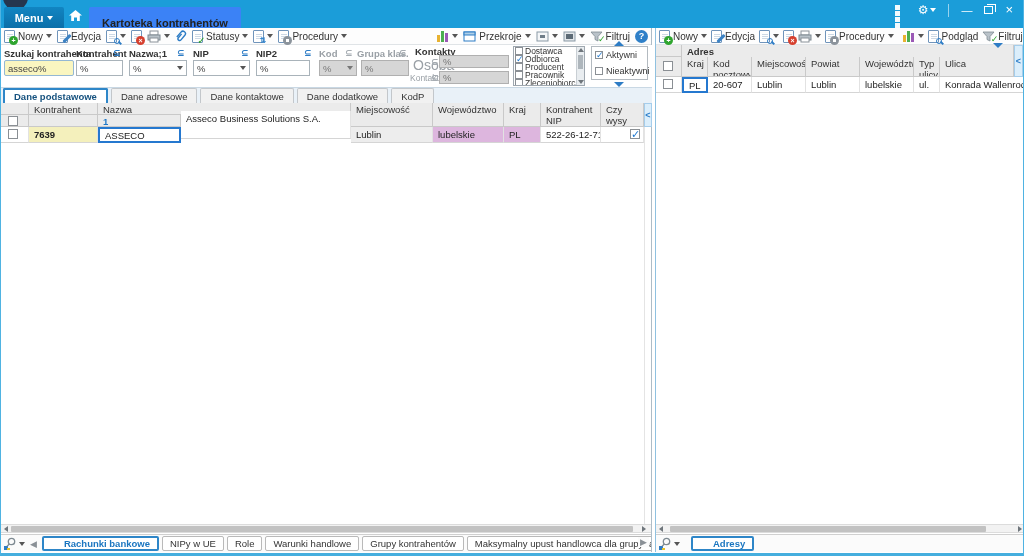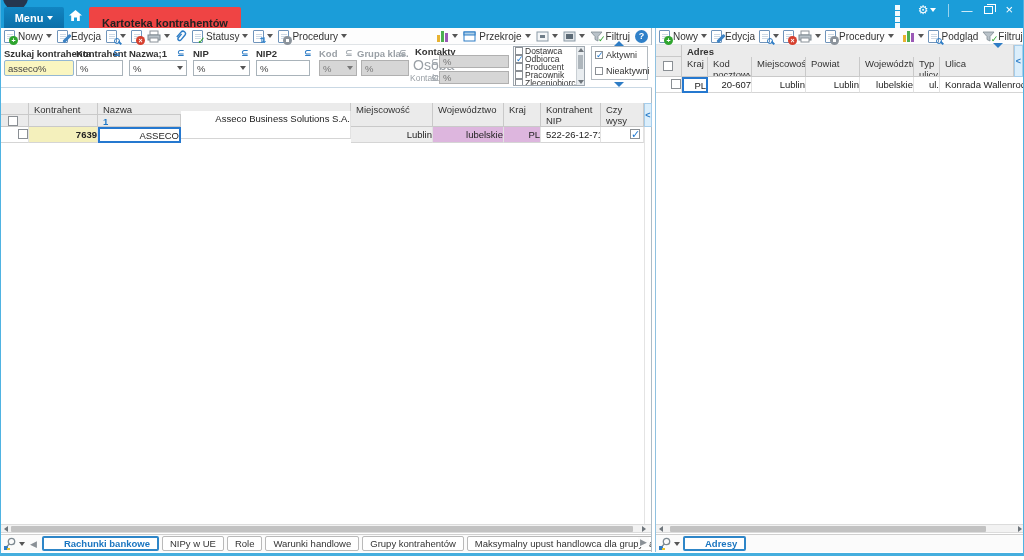--- a/index.html
+++ b/index.html
@@ -9,21 +9,21 @@
           border-left:1px solid #4fb3e2;border-right:1px solid #4fb3e2;border-bottom:3px solid #45aede;}
   .abs{position:absolute;}
 
   
   .titlebar{position:absolute;left:0;top:0;width:100%;height:28px;background:#1b9dd9;}
   .logo-circle{position:absolute;left:2px;top:-15px;width:25px;height:25px;border-radius:50%;background:#25364f;}
   .menu-btn{position:absolute;left:3px;top:7px;height:21px;width:60px;background:linear-gradient(#1185c2,#0b6fa9);
             color:#fff;font-weight:bold;font-size:11px;display:flex;align-items:center;justify-content:center;gap:4px;
             border-radius:2px 2px 0 0;cursor:default;}
   .home-btn{position:absolute;left:67px;top:9px;width:16px;height:14px;}
-  .main-tab{position:absolute;left:88px;top:7px;height:21px;background:#ef4444;color:#222;font-size:11px;font-weight:bold;
+  .main-tab{position:absolute;left:88px;top:7px;height:21px;background:#3b82f6;color:#222;font-size:11px;font-weight:bold;
             display:flex;align-items:center;padding:16px 13px;border-radius:2px 2px 0 0;}
   .win-controls{position:absolute;right:10px;top:3px;height:14px;display:flex;align-items:center;gap:12px;color:#fff;}
   .wingrid{display:inline-block;width:11px;height:11px;}
   .wingrid span{float:left;width:5px;height:5px;background:#fff;margin:0 1px 1px 0;opacity:.95;}
   .wc{font-size:11px;color:#fff;line-height:12px;}
   .wc-sep{width:1px;height:13px;background:rgba(255,255,255,.55);}
   .restore-ic{display:inline-block;width:9px;height:8px;border:1px solid #fff;position:relative;}
   .restore-ic::before{content:"";position:absolute;left:2px;top:-3px;width:8px;height:7px;border:1px solid #fff;border-bottom:none;border-left:none;}
 
   
@@ -87,21 +87,21 @@
   
   .tabstrip{position:absolute;left:0;top:60px;width:651px;height:15px;background:#e9f1f8;display:flex;align-items:flex-end;padding-left:2px;gap:3px;}
   .dtab{height:15px;display:flex;align-items:center;padding:0 9px;font-size:9.5px;background:#f1f1f1;border:1px solid #c3c7cb;
         border-bottom:none;border-radius:2px 2px 0 0;color:#333;white-space:nowrap;}
   .dtab.active{background:#fff;border:2px solid #2e86c8;border-bottom:none;color:#16527f;font-weight:bold;}
 
   
   .hcell{position:absolute;background:#ebebeb;border-right:1px solid #c9c9c9;border-bottom:1px solid #c9c9c9;
          font-size:9.5px;color:#333;padding:1px 0 0 5px;line-height:11px;overflow:hidden;}
   .dcell{position:absolute;background:#fff;border-right:1px solid #e2e2e2;border-bottom:1px solid #d5d5d5;
-         font-size:9.5px;color:#222;padding-left:5px;line-height:15px;white-space:nowrap;overflow:hidden;text-align:right;}
+         font-size:9.5px;color:#222;padding-left:5px;line-height:15px;white-space:nowrap;overflow:hidden;}
   .sel-cell{border:2px solid #2578cf;line-height:11px;padding-top:1px;overflow:hidden;}
   .handle{position:absolute;background:#dbeefb;border:1px solid #a5cdeb;color:#2a7cc8;font-size:9px;font-weight:bold;
           display:flex;align-items:center;justify-content:center;}
 
   
   .hscroll{position:absolute;left:0;width:100%;height:9px;background:#f2f2f2;border-top:1px solid #dcdcdc;border-bottom:1px solid #dcdcdc;top:496px;}
   .hs-thumb{position:absolute;top:1px;height:6px;background:#c2c2c2;border-radius:1px;}
   .hs-ar{position:absolute;top:1px;width:0;height:0;border-top:3px solid transparent;border-bottom:3px solid transparent;}
   .hs-ar.l{border-right:4px solid #6f767c;}
   .hs-ar.r{border-left:4px solid #6f767c;}
@@ -332,20 +332,37 @@
         </div>
         <div class="aktrow" style="margin-top:6px">
           <span class="cb small"></span>
           <span>Nieaktywni</span>
         </div>
       </div>
       <span class="chev up" style="left:613px;top:-4px"></span>
       <span class="chev dn" style="left:613px;top:37px"></span>
     </div>
 
+    <div class="tabstrip">
+      <div class="dtab active">
+          <span>Dane podstawowe</span>
+        </div>
+      <div class="dtab">
+          <span>Dane adresowe</span>
+        </div>
+      <div class="dtab">
+          <span>Dane kontaktowe</span>
+        </div>
+      <div class="dtab">
+          <span>Dane dodatkowe</span>
+        </div>
+      <div class="dtab">
+          <span>KodP</span>
+        </div>
+    </div>
 
     <div class="hcell" style="left:0;top:75px;width:28px;height:12px"></div>
     <div class="hcell" style="left:28px;top:75px;width:69px;height:12px">Kontrahent</div>
     <div class="hcell" style="left:97px;top:75px;width:253px;height:12px">Nazwa</div>
     <div class="hcell" style="left:0;top:87px;width:28px;height:12px"><span class="cb" style="margin-left:2px"></span></div>
     <div class="hcell" style="left:28px;top:87px;width:69px;height:12px"></div>
     <div class="hcell" style="left:97px;top:87px;width:83px;height:12px;color:#1f78c8;font-weight:bold">1</div>
     <div class="hcell" style="left:180px;top:87px;width:170px;height:12px">2</div>
     <div class="hcell" style="left:350px;top:75px;width:82px;height:24px">Miejscowość</div>
     <div class="hcell" style="left:432px;top:75px;width:71px;height:24px">Województwo</div>
@@ -507,19 +524,19 @@
     <div class="bottombar">
       <span style="display:inline-flex;align-items:center;gap:2px">
         <svg width="14" height="14">
             <rect x="1" y="9" width="4" height="4" fill="#2d7cc5"></rect>
             <rect x="4" y="11" width="3" height="2" fill="#e8c32a"></rect>
             <circle cx="8.5" cy="4.5" r="3.2" fill="none" stroke="#7e8a92" stroke-width="1.3"></circle>
             <line x1="6.3" y1="7" x2="4" y2="9.4" stroke="#7e8a92" stroke-width="1.3"></line>
           </svg>
         <span class="crt"></span>
       </span>
-      <div class="btab active" style="">
+      <div class="btab active" style="margin-left:8px">
           <span>Adresy</span>
         </div>
     </div>
   </div>
 
 </div>
 
 </body></html>

